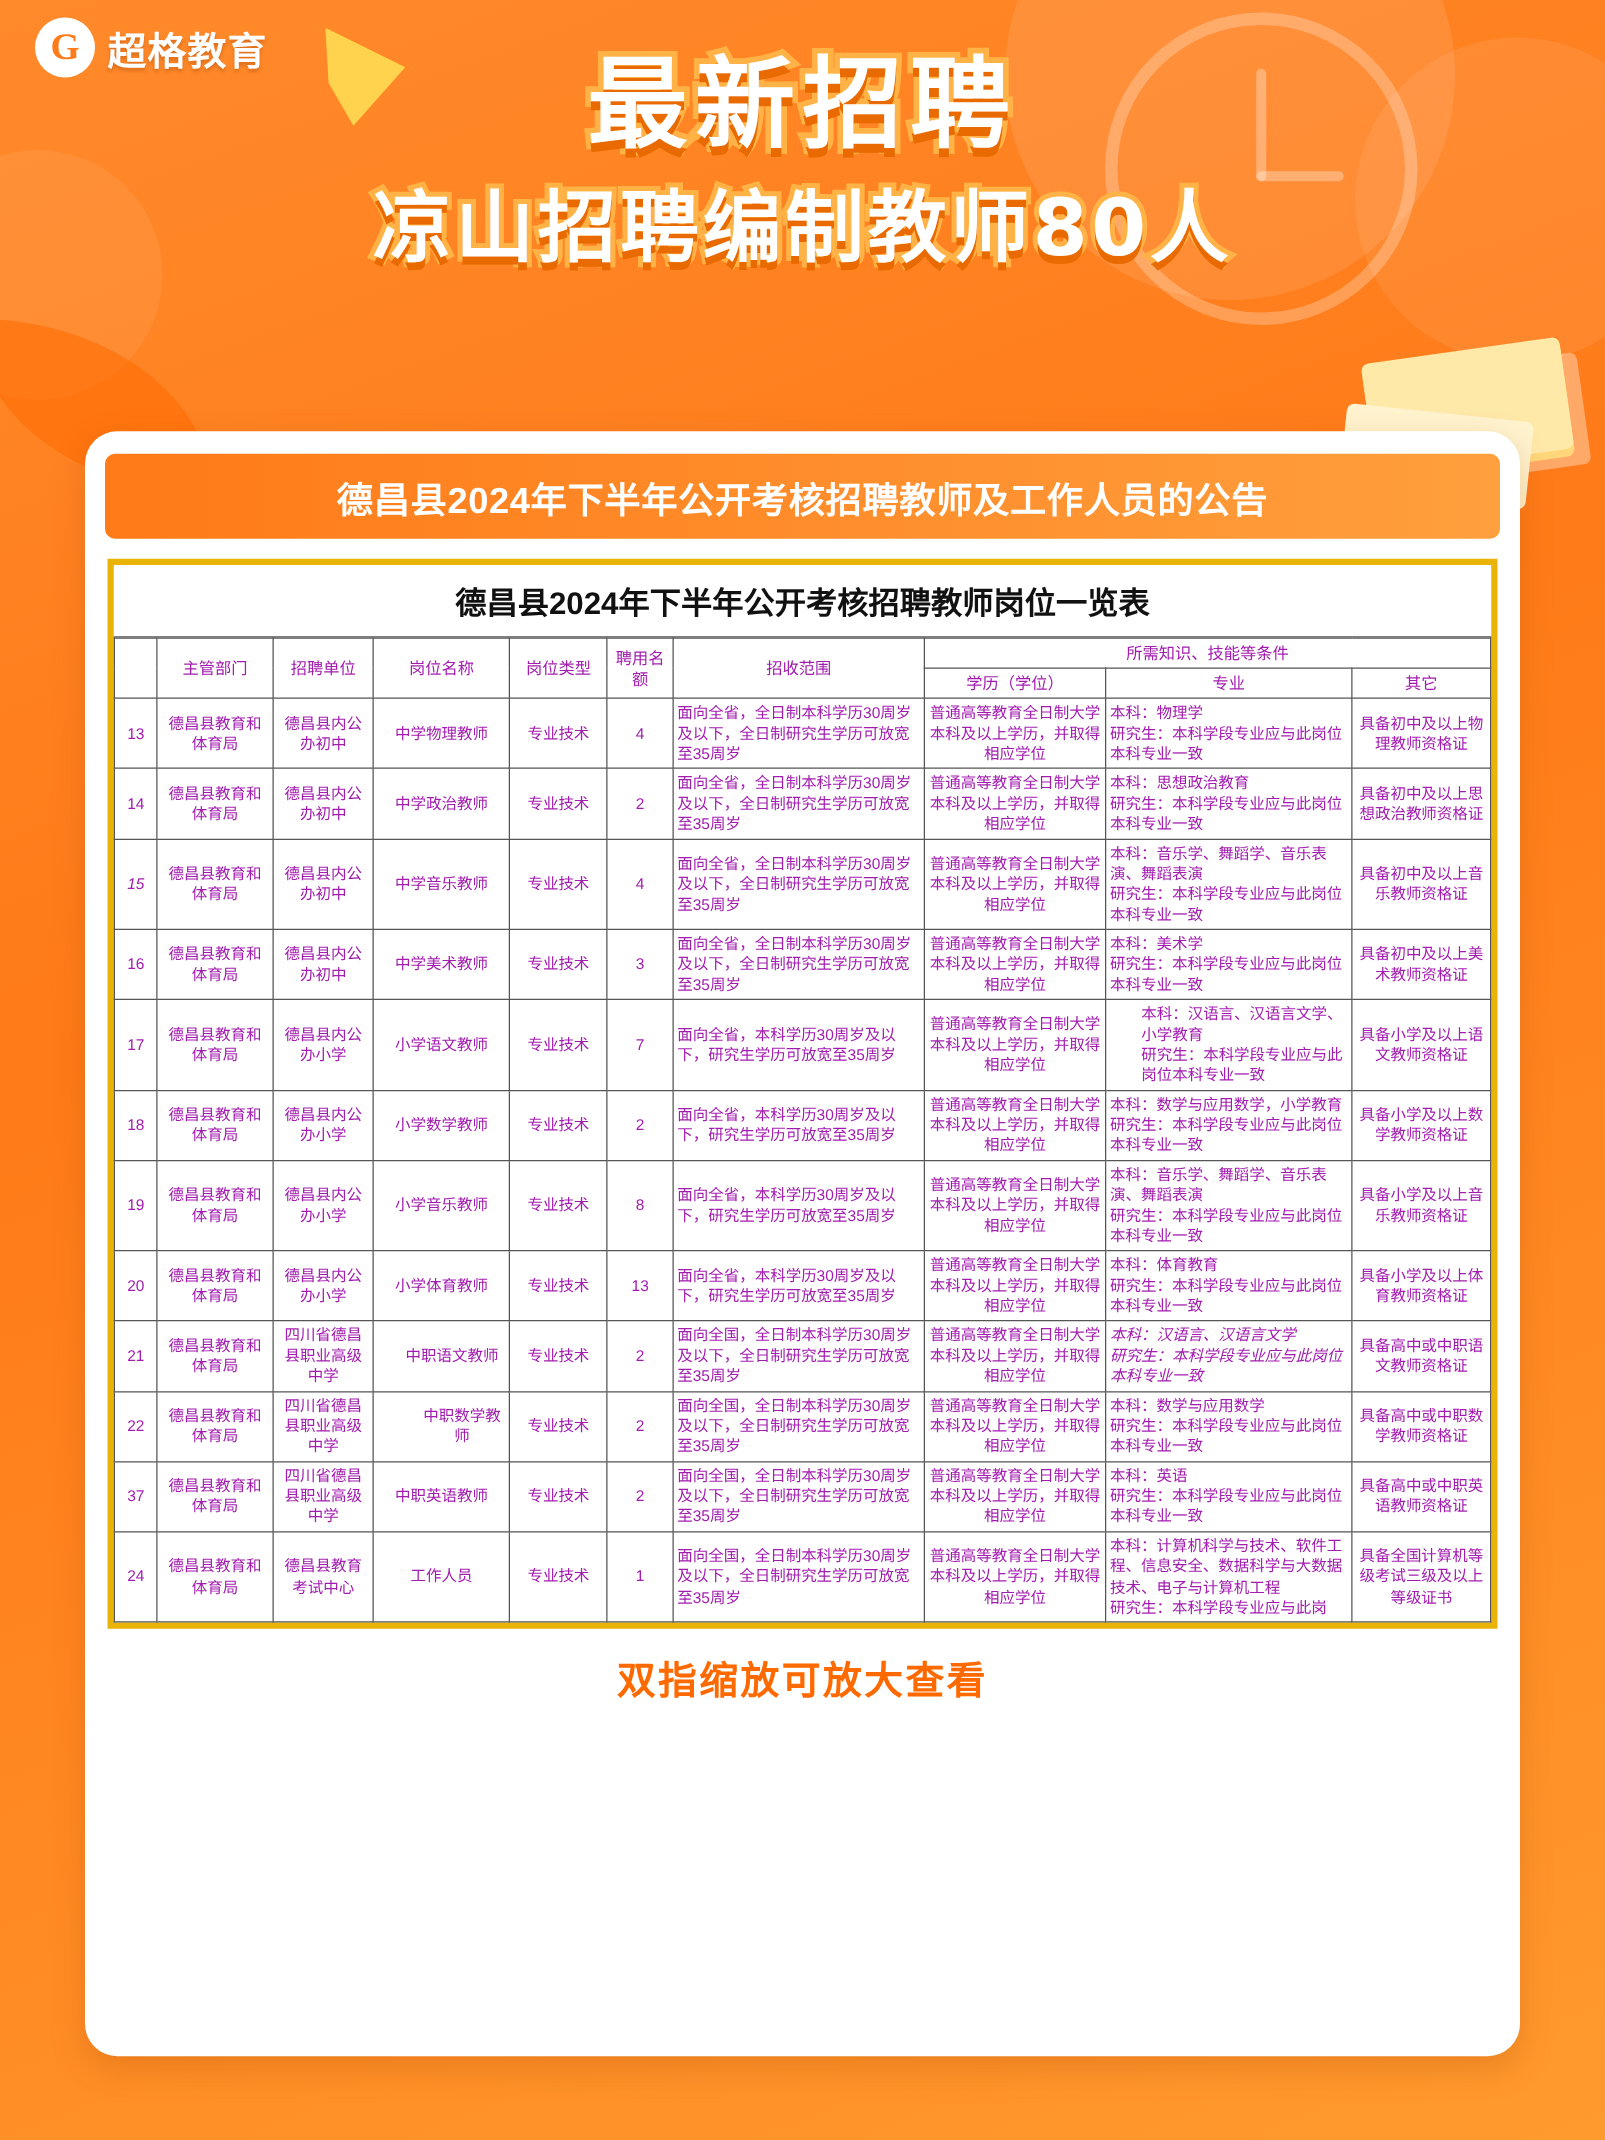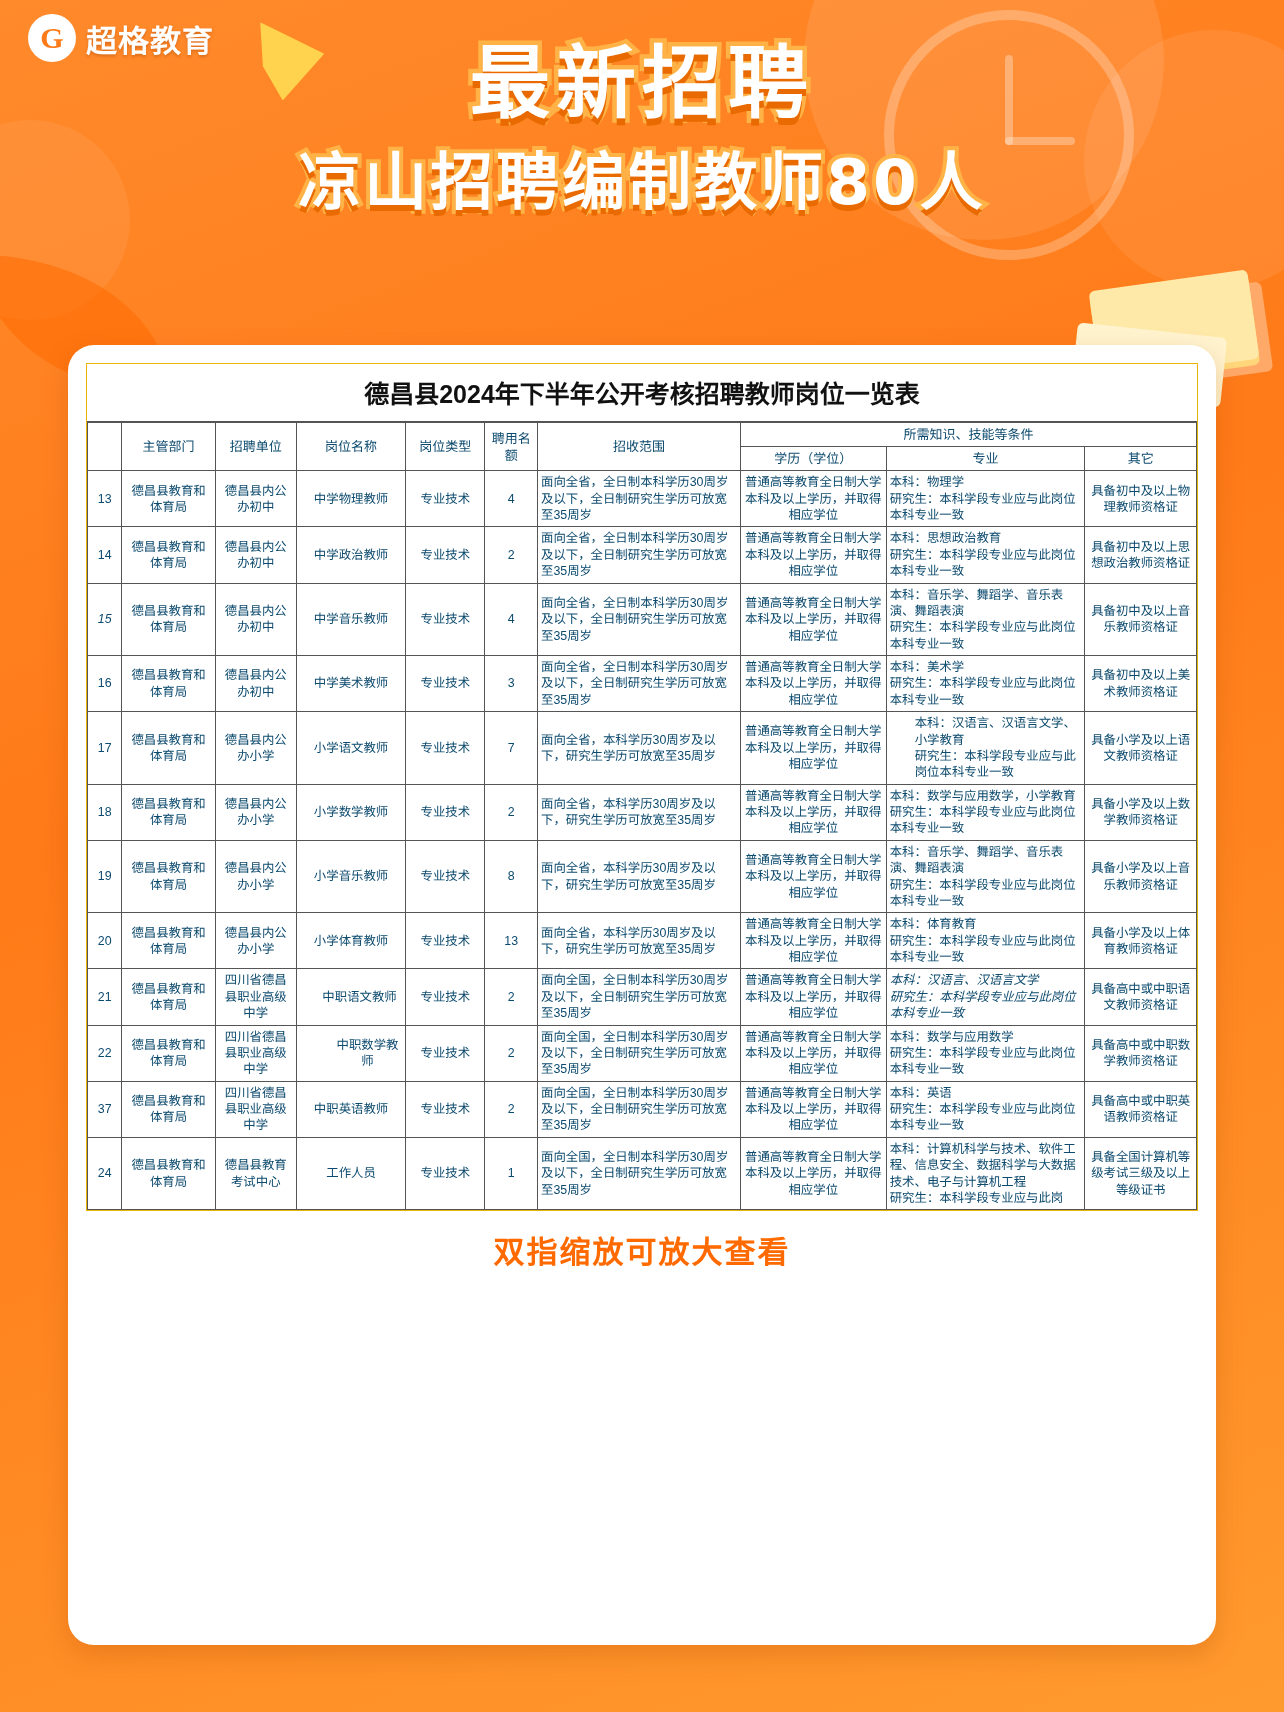--- a/index.html
+++ b/index.html
@@ -123,37 +123,37 @@
     background: linear-gradient(90deg, #ff7a18, #ff9f3d);
     color: #fff;
     font-size: 29px; font-weight: bold;
     text-align: center;
     padding: 13px 6px;
     border-radius: 8px;
     letter-spacing: .5px;
     margin: 0 2px 16px 2px;
   }
   .tbl-wrap {
-    border: 1px solid #eab308;
+    border: 5px solid #eab308;
     margin: 0 4px;
   }
   .tbl-title {
     text-align: center;
     font-size: 25px;
     font-weight: bold;
     padding: 10px 0 11px;
     border-bottom: 1px solid #555;
     color: #111;
   }
   table {
     border-collapse: collapse;
     width: 100%;
     table-layout: fixed;
     font-size: 12.4px;
-    color: #0c4a6e;
+    color: #a21caf;
   }
   th, td {
     border: 1px solid #555;
     padding: 3px 3px;
     vertical-align: middle;
     line-height: 1.32;
   }
   thead th { font-weight: normal; text-align: center; font-size: 13px; }
   td.c { text-align: center; }
   td.l { text-align: left; }
@@ -193,20 +193,21 @@
   <div class="logo-mark">G</div>
   <div class="logo-text">超格教育</div>
 </div>
 
 <div class="headline">
   <h1>最新招聘</h1>
   <h2>凉山招聘编制教师80人</h2>
 </div>
 
 <div class="card">
+  <div class="notice-bar">德昌县2024年下半年公开考核招聘教师及工作人员的公告</div>
 
   <div class="tbl-wrap">
     <div class="tbl-title">德昌县2024年下半年公开考核招聘教师岗位一览表</div>
     <table>
       <colgroup>
         <col class="col-idx">
           <col class="col-dept">
           <col class="col-unit">
           <col class="col-post">
         <col class="col-type">

